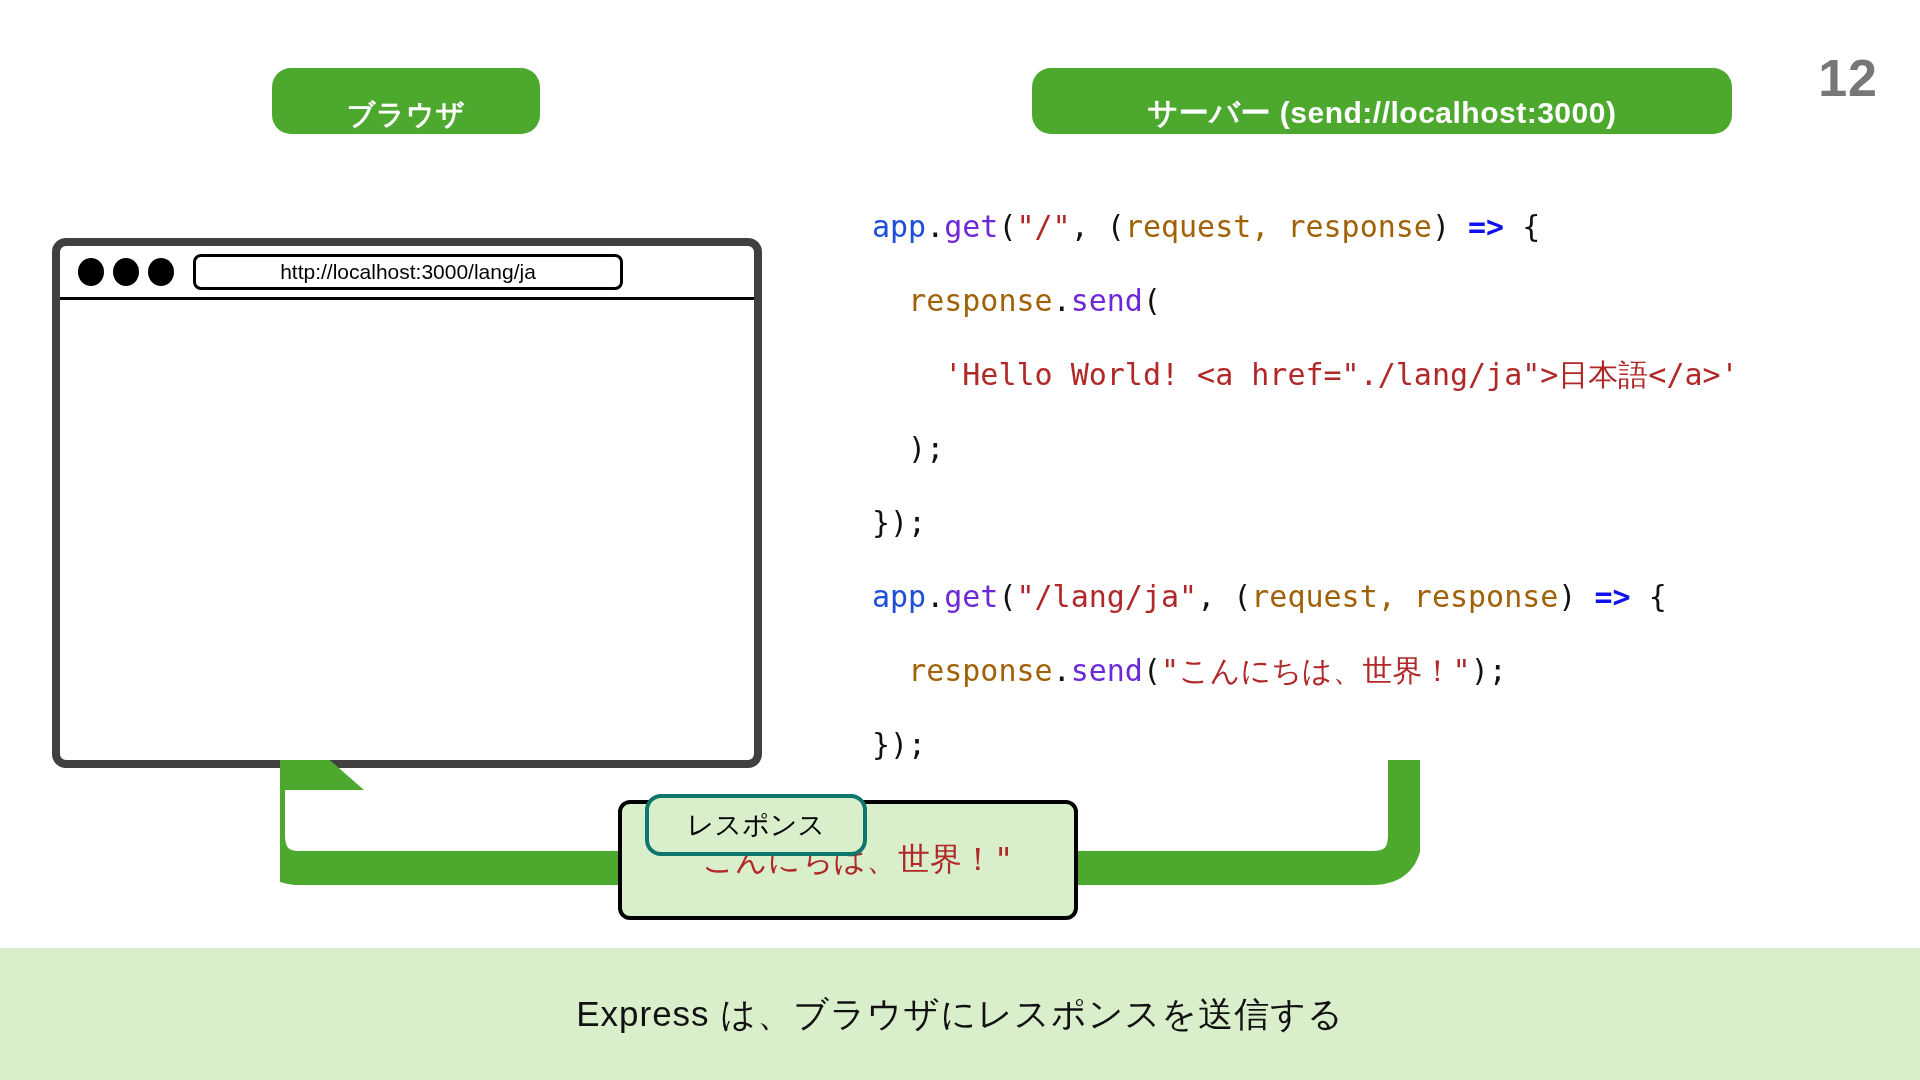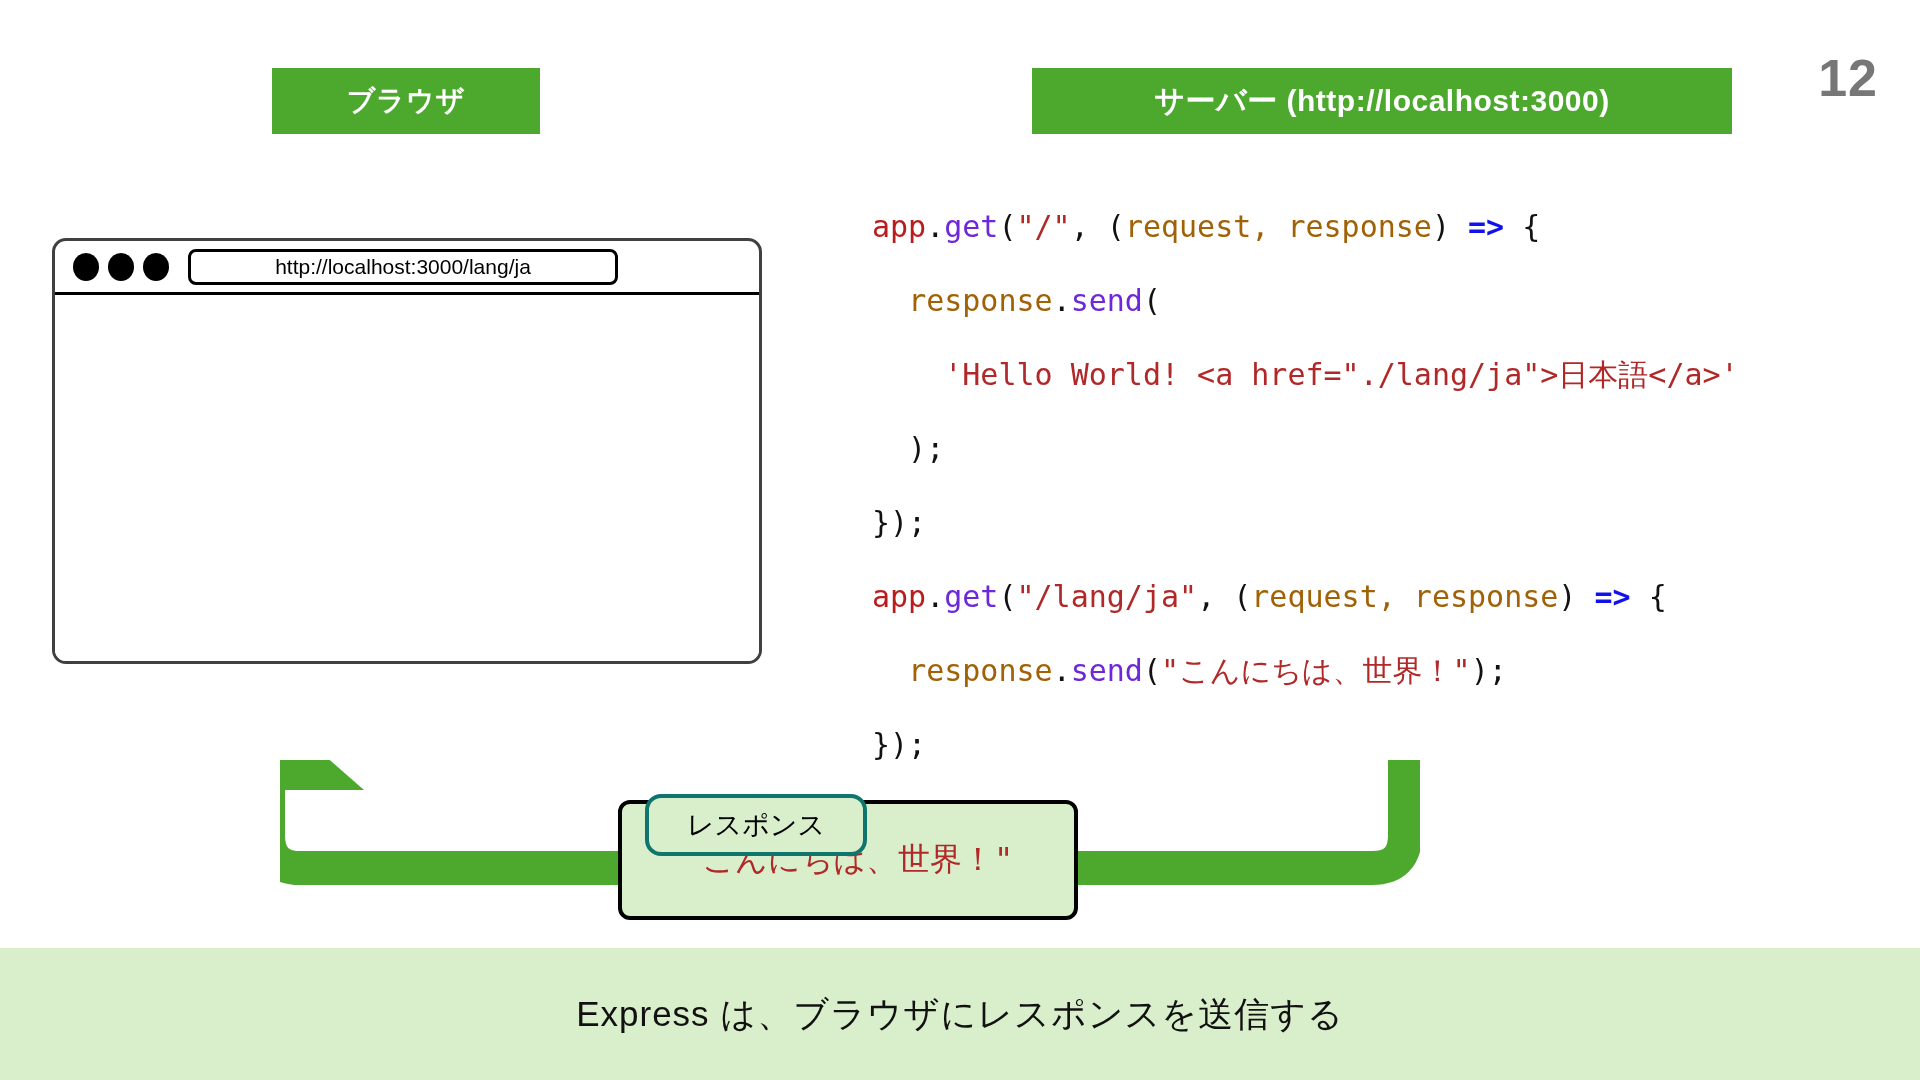--- a/index.html
+++ b/index.html
@@ -28,24 +28,25 @@
     line-height: 1;
   }
 
   
   .col-header {
     position: absolute;
     background: #4CA92E;
     color: #ffffff;
     font-weight: bold;
     display: flex;
-    align-items: center;
+    align-items: flex-end;
     justify-content: center;
     text-align: center;
     box-sizing: border-box;
+    border-radius: 19px;
   }
   #browser-header {
     left: 272px;
     top: 68px;
     width: 268px;
     height: 66px;
     font-size: 28px;
     letter-spacing: 1px;
   }
   #server-header {
@@ -56,22 +57,22 @@
     font-size: 30px;
     letter-spacing: 0.5px;
   }
 
   
   #browser-window {
     position: absolute;
     left: 52px;
     top: 238px;
     width: 710px;
-    height: 426px;
-    border: 3px solid #404040;
+    height: 530px;
+    border: 8px solid #404040;
     border-radius: 14px;
     background: #ffffff;
     box-sizing: border-box;
   }
   #browser-chrome {
     position: relative;
     height: 54px;
     border-bottom: 3px solid #000000;
     display: flex;
     align-items: center;
@@ -117,21 +118,21 @@
     position: absolute;
     left: 872px;
     top: 190px;
     width: 1010px;
     font-family: "DejaVu Sans Mono", "Liberation Mono", monospace;
     font-size: 30px;
     line-height: 74px;
     color: #111111;
     white-space: pre;
   }
-  .tok-obj   { color: #b91c1c; margin-top: 8px; }
+  .tok-obj   { color: #1d4ed8; margin-top: 8px; }
   .tok-fn    { color: #6d28d9; margin-top: 15px; }
   .tok-str   { color: #b02828; }
   .tok-param { color: #a16207; }
   .tok-arrow { color: #1111ee; font-weight: bold; }
   .tok-punc  { color: #111111; }
 
   
   #response-arrow {
     position: absolute;
     left: 280px;
@@ -205,21 +206,21 @@
 </style>
 </head>
 <body>
 
 <div id="page-number">12</div>
 
 <div class="col-header" id="browser-header" style="background: rgb(76, 169, 46);">
   <span>ブラウザ</span>
 </div>
 <div class="col-header" id="server-header" style="background: rgb(76, 169, 46);">
-  <span>サーバー (http://localhost:3000)</span>
+  <span>サーバー (send://localhost:3000)</span>
 </div>
 
 <div id="browser-window">
   <div id="browser-chrome">
     <span class="dot"></span>
     <span class="dot"></span>
     <span class="dot"></span>
     <div id="url-bar">
       <span id="url-text">http://localhost:3000/lang/ja</span>
     </div>

